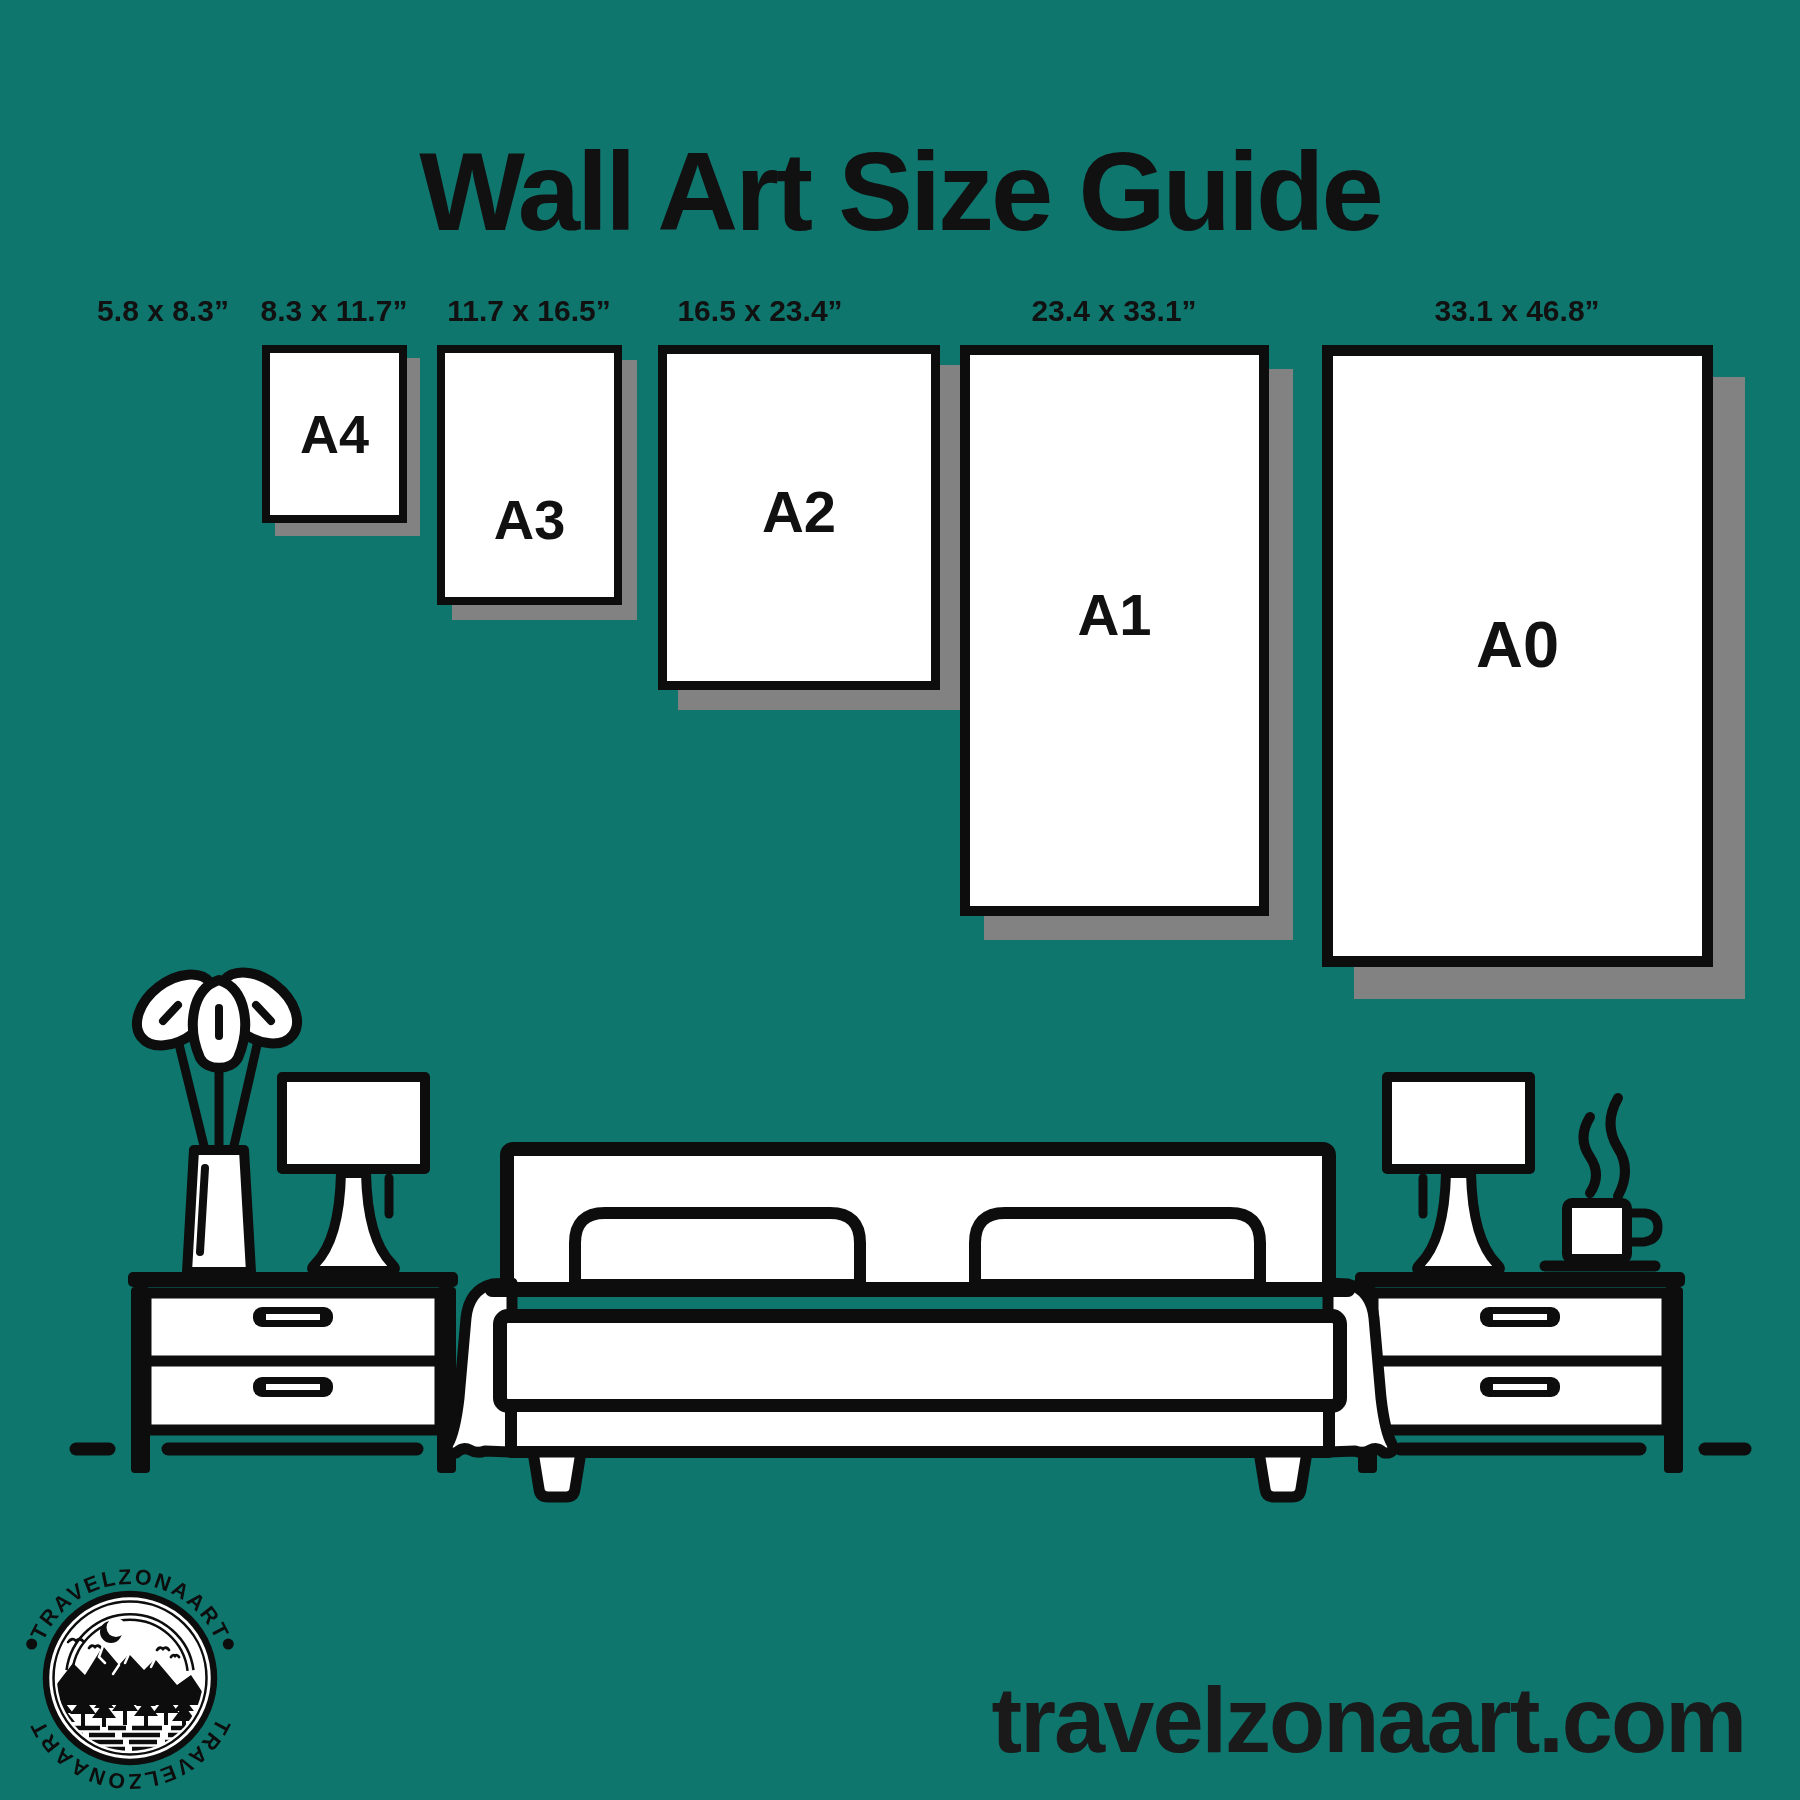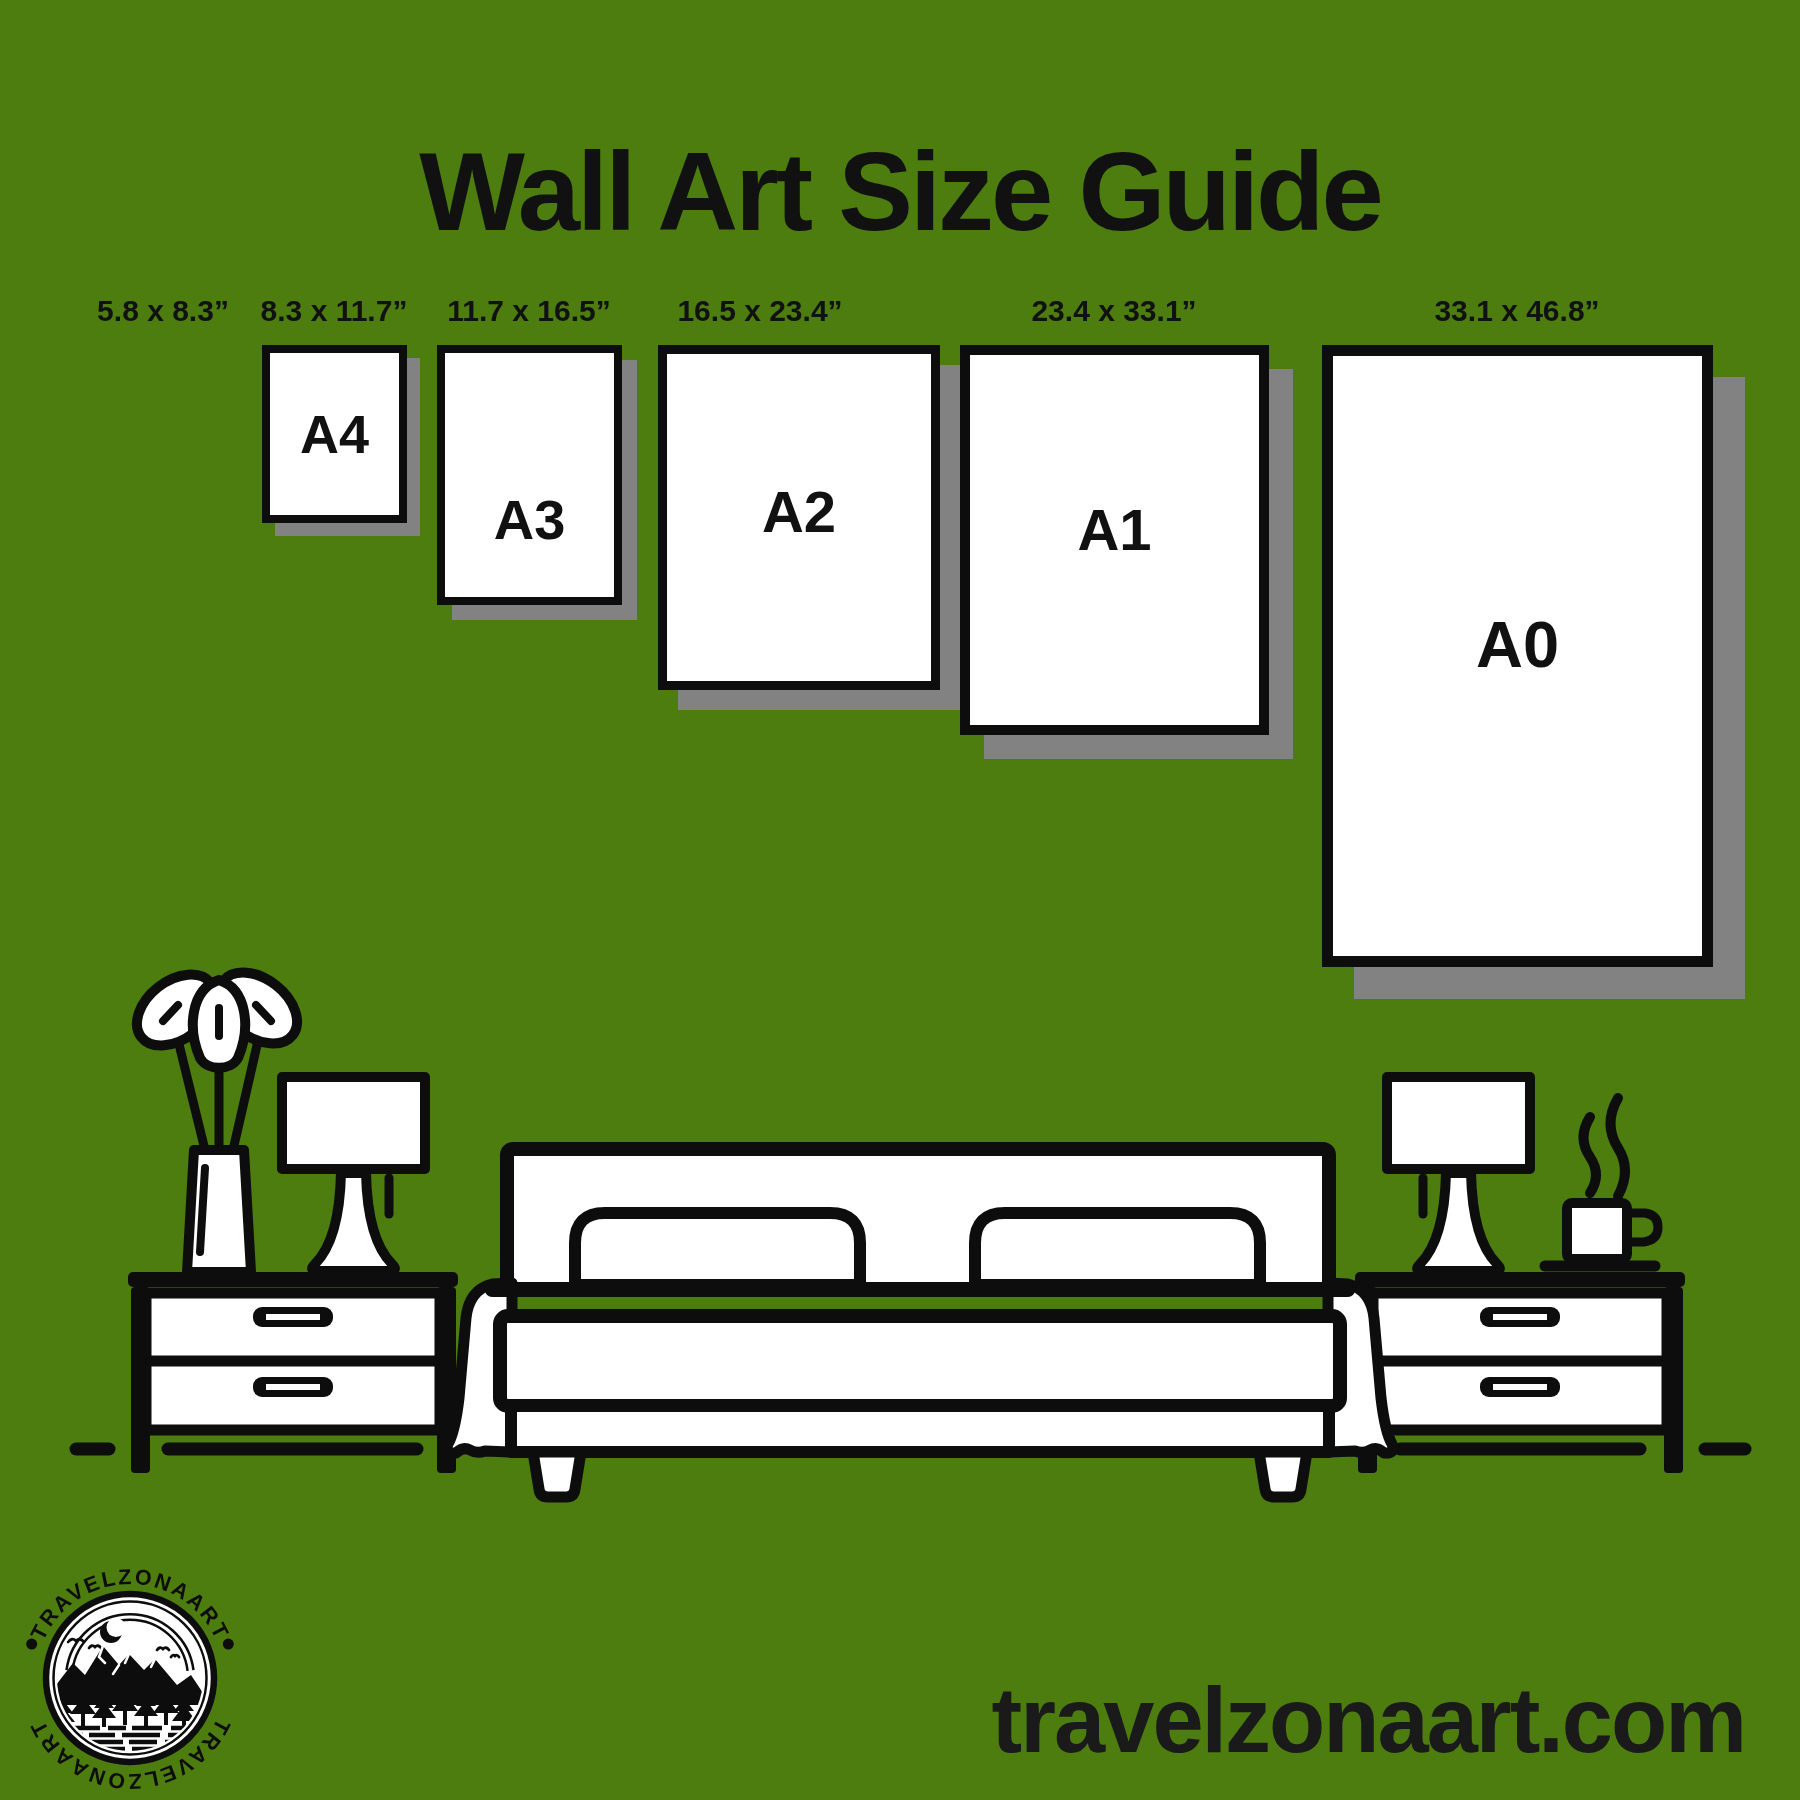--- a/index.html
+++ b/index.html
@@ -1,30 +1,30 @@
 <!DOCTYPE html>
 <html><head>
 <meta charset="utf-8">
 <style>
   html,body{margin:0;padding:0;background:#fff;}
-  #canvas{position:relative;width:1800px;height:1800px;background:#4d7c0f;overflow:hidden;
+  #canvas{position:relative;width:1800px;height:1800px;background:#0f766e;overflow:hidden;
           font-family:"Liberation Sans", sans-serif;color:#0d0d0d;}
   
   .title{position:absolute;top:52px;left:0;width:100%;text-align:center;
          font-size:112px;font-weight:700;letter-spacing:-3px;color:#111;}
   
   .frame{position:absolute;top:345px;background:#fff;border-style:solid;border-color:#0d0d0d;
          box-sizing:border-box;}
   .frame .code{position:absolute;left:50%;top:50%;transform:translate(-50%,-50%);
                font-weight:700;color:#111;}
   .f-a5{left:110px;width:106px;height:148px;border-width:7px;box-shadow:12px 12px 0 0 #828282;}
   .f-a4{left:262px;width:145px;height:178px;border-width:8px;box-shadow:13px 13px 0 0 #828282;}
   .f-a3{left:437px;width:185px;height:260px;border-width:8px;box-shadow:15px 15px 0 0 #828282;}
   .f-a2{left:658px;width:282px;height:345px;border-width:9px;box-shadow:20px 20px 0 0 #828282;}
-  .f-a1{left:960px;width:309px;height:390px;border-width:10px;box-shadow:24px 24px 0 0 #828282;text-align:right;}
+  .f-a1{left:960px;width:309px;height:571px;border-width:10px;box-shadow:24px 24px 0 0 #828282;text-align:right;}
   .f-a0{left:1322px;width:391px;height:622px;border-width:11px;box-shadow:32px 32px 0 0 #828282;}
   .f-a5 .code{font-size:52px;}
   .f-a4 .code{font-size:54px;}
   .f-a3 .code{font-size:56px;margin-top:44px;}
   .f-a2 .code{font-size:58px;top:48%;}
   .f-a1 .code{font-size:58px;top:47%;}
   .f-a0 .code{font-size:65px;top:48%;}
   .size-label{position:absolute;top:294px;transform:translateX(-50%);white-space:nowrap;
               font-size:30px;font-weight:700;color:#111;}
   .l-a5{left:163px;} .l-a4{left:334px;} .l-a3{left:529px;}

